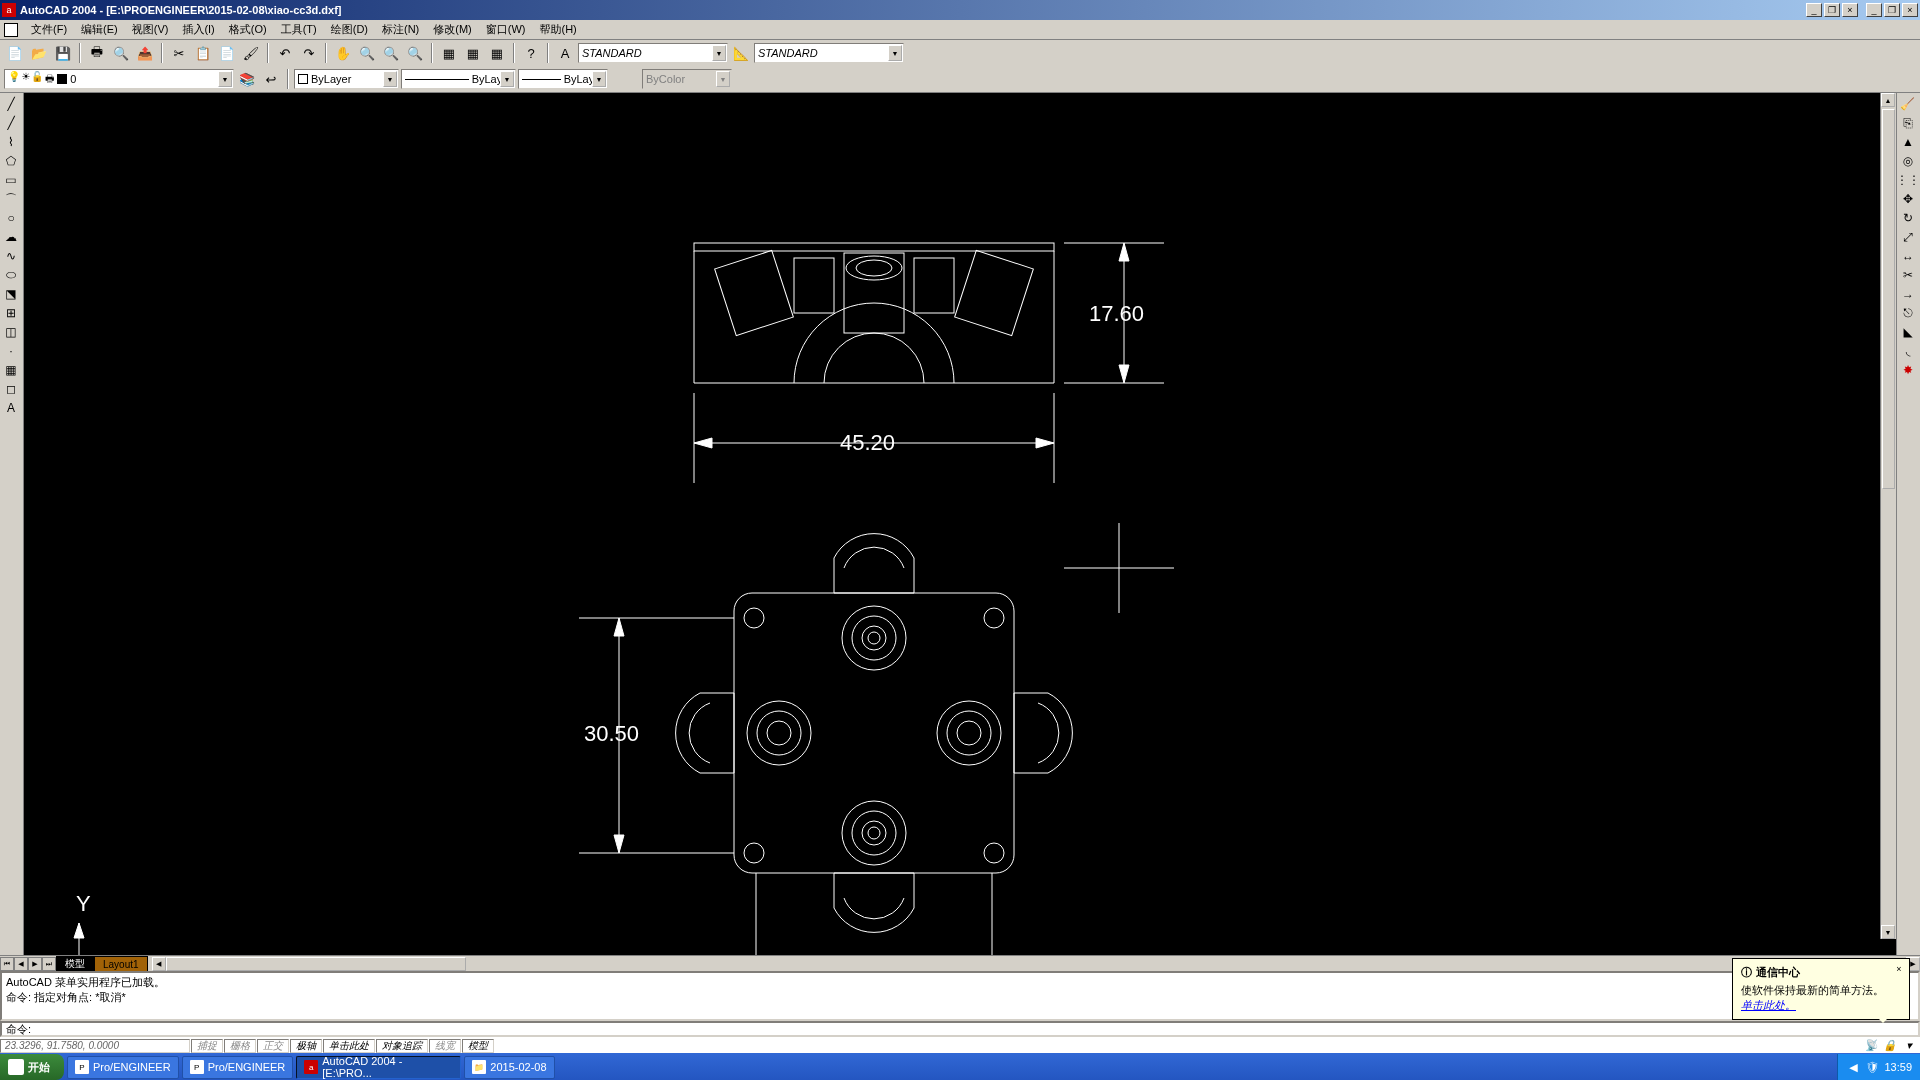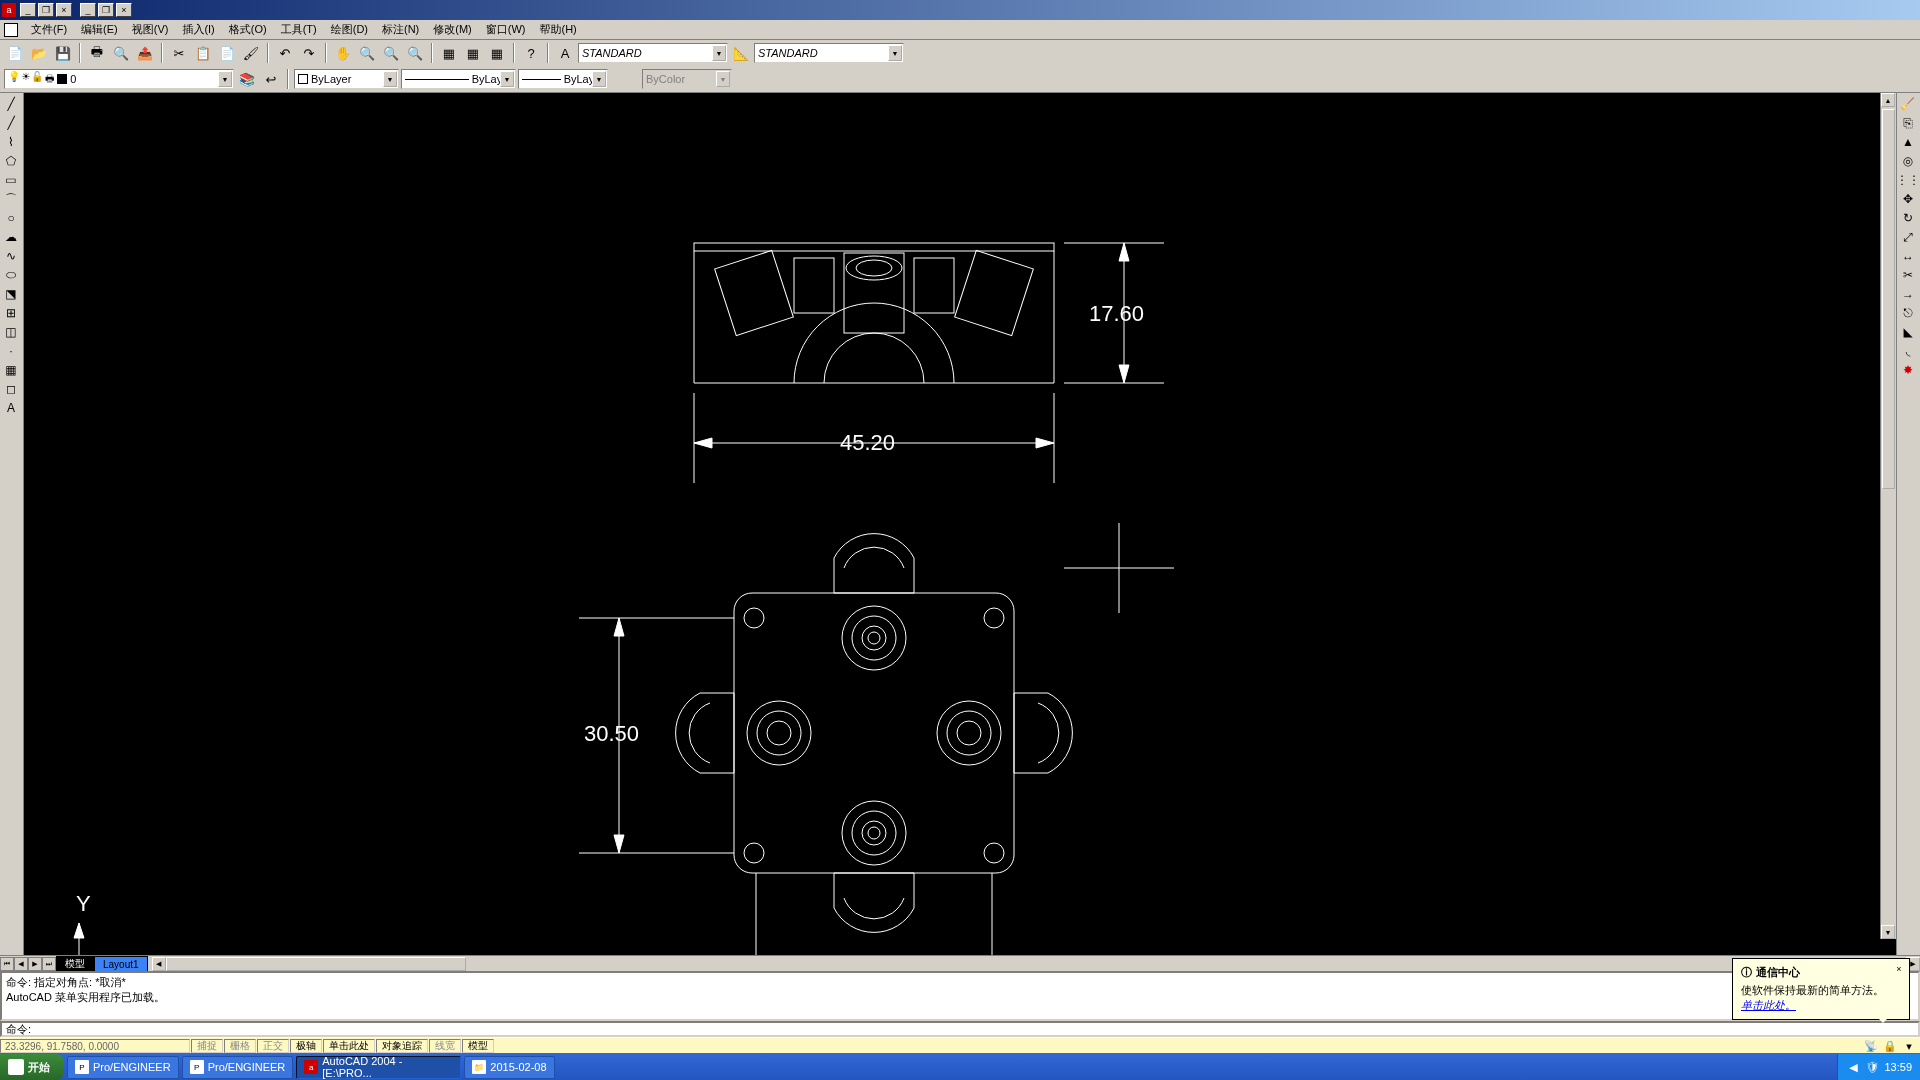--- a/index.html
+++ b/index.html
@@ -40,31 +40,31 @@
 .canvas-wrap { flex:1; display:flex; flex-direction:column; background:#7f1d1d; position:relative;text-align:right; }
 .canvas { flex:1; position:relative; background:#000; overflow:hidden; }
 .canvas svg { position:absolute; top:0; left:0; }
 .vscroll { position:absolute; right:0; top:0; width:16px; height:calc(100% - 16px); background:#d4d0c8; border-left:1px solid #808080; }
 .vscroll .thumb { position:absolute; top:16px; left:1px; right:1px; height:380px; background:#d4d0c8; border:1px outset #fff; }
 .vscroll .arrup, .vscroll .arrdn { position:absolute; width:14px; height:14px; left:0; background:#d4d0c8; border:1px outset #fff; font-size:7px; display:flex; align-items:center; justify-content:center; }
 .vscroll .arrup { top:0; } .vscroll .arrdn { bottom:0; }
 
 .tabrow { height:16px; background:#d4d0c8; display:flex; align-items:center; border-top:1px solid #808080; }
 .tabrow .navbtn { width:14px; height:14px; border:1px solid #808080; background:#d4d0c8; font-size:7px; display:flex; align-items:center; justify-content:center; cursor:pointer; }
-.tabrow .tab { padding:0 8px; height:15px; background:#3b82f6; border:1px solid #000; border-bottom:none; display:flex; align-items:center; font-size:10px; cursor:pointer; }
+.tabrow .tab { padding:0 8px; height:15px; background:#a16207; border:1px solid #000; border-bottom:none; display:flex; align-items:center; font-size:10px; cursor:pointer; }
 .tabrow .tab.active { background:#000; color:#fff; }
 .tabrow .hscroll { flex:1; height:14px; background:#d4d0c8; margin-left:4px; position:relative; }
 .tabrow .hscroll .thumb { position:absolute; left:14px; width:300px; top:0; bottom:0; background:#d4d0c8; border:1px outset #fff; }
 .tabrow .hscroll .arrL,.tabrow .hscroll .arrR { position:absolute; width:14px; height:14px; top:0; background:#d4d0c8; border:1px outset #fff; font-size:7px; display:flex; align-items:center; justify-content:center; }
 .tabrow .hscroll .arrL{left:0;} .tabrow .hscroll .arrR{right:0;}
 
 .cmdwin { height:50px; background:#fff; border:2px inset #d4d0c8; padding:2px 4px; font-family:"SimSun",monospace; font-size:12px; overflow:hidden; }
 .cmdinput { height:16px; background:#fff; border:2px inset #d4d0c8; padding:0 4px; font-family:"SimSun",monospace; font-size:12px; display:flex; align-items:center; }
 
-.statusbar { height:16px; background:#fef9c3; display:flex; align-items:flex-end; border-top:1px solid #fff; }
+.statusbar { height:16px; background:#ffffff; display:flex; align-items:center; border-top:1px solid #fff;font-style:italic; }
 .statusbar .coords { width:190px; padding:0 4px; border:1px inset #d4d0c8; height:14px; display:flex; align-items:center; font-size:10px; color:#666; }
 .statusbar .modebtn { padding:0 5px; height:14px; border:1px inset #d4d0c8; margin-left:1px; font-size:10px; display:flex; align-items:center; cursor:pointer; }
 .statusbar .modebtn.inactive { color:#888; }
 .statusbar .spacer { flex:1; }
 .statusbar .tray-icon { width:16px; height:14px; margin-right:3px; font-size:11px; display:flex; align-items:center; justify-content:center; cursor:pointer; }
 
 .taskbar { height:28px; background:linear-gradient(to bottom,#3168d5,#2355c0); display:flex; align-items:center; }
 .startbtn { height:26px; padding:0 14px 0 8px; background:linear-gradient(to bottom,#3c8b3c,#276827); color:#fff; font-weight:bold; display:flex; align-items:center; border-radius:0 8px 8px 0; cursor:pointer; gap:4px; }
 .startbtn .flag { width:16px; height:16px; background:#fff; border-radius:2px; display:flex; align-items:center; justify-content:center; font-size:10px; }
 .taskbtn { height:23px; margin-left:3px; padding:0 7px; background:#3a76e0; border:1px solid #2050a8; color:#fff; display:flex; align-items:center; gap:4px; cursor:pointer; max-width:165px; font-size:11px; border-radius:2px; }
@@ -81,20 +81,21 @@
 
 .dim-text { fill:#fff; font-size:22px; font-family:Arial; }
 .drw { stroke:#fff; stroke-width:1; fill:none; }
 .arrowhead { fill:#fff; stroke:#fff; }
 </style>
 </head>
 <body>
 
 <div class="titlebar">
   <span class="icon">a</span>
+  <span class="title">AutoCAD 2004 - [E:\PROENGINEER\2015-02-08\xiao-cc3d.dxf]</span>
   <div class="wbtns">
     <div class="wbtn">_</div>
     <div class="wbtn">❐</div>
     <div class="wbtn">×</div>
     <div style="width:4px"></div>
     <div class="wbtn">_</div>
     <div class="wbtn">❐</div>
     <div class="wbtn">×</div>
   </div>
 </div>
@@ -348,22 +349,22 @@
   <div class="tab active">模型</div>
   <div class="tab">Layout1</div>
   <div class="hscroll">
       <div class="arrL">◀</div>
       <div class="thumb"></div>
       <div class="arrR">▶</div>
     </div>
 </div>
 
 <div class="cmdwin">
+  <div>AutoCAD 菜单实用程序已加载。</div>
   <div>命令: 指定对角点: *取消*</div>
-  <div>AutoCAD 菜单实用程序已加载。</div>
 </div>
 <div class="cmdinput">
   <span>命令:</span>
 </div>
 
 <div class="statusbar">
   <div class="coords">23.3296, 91.7580, 0.0000</div>
   <div class="modebtn inactive">捕捉</div>
   <div class="modebtn inactive">栅格</div>
   <div class="modebtn inactive">正交</div>

